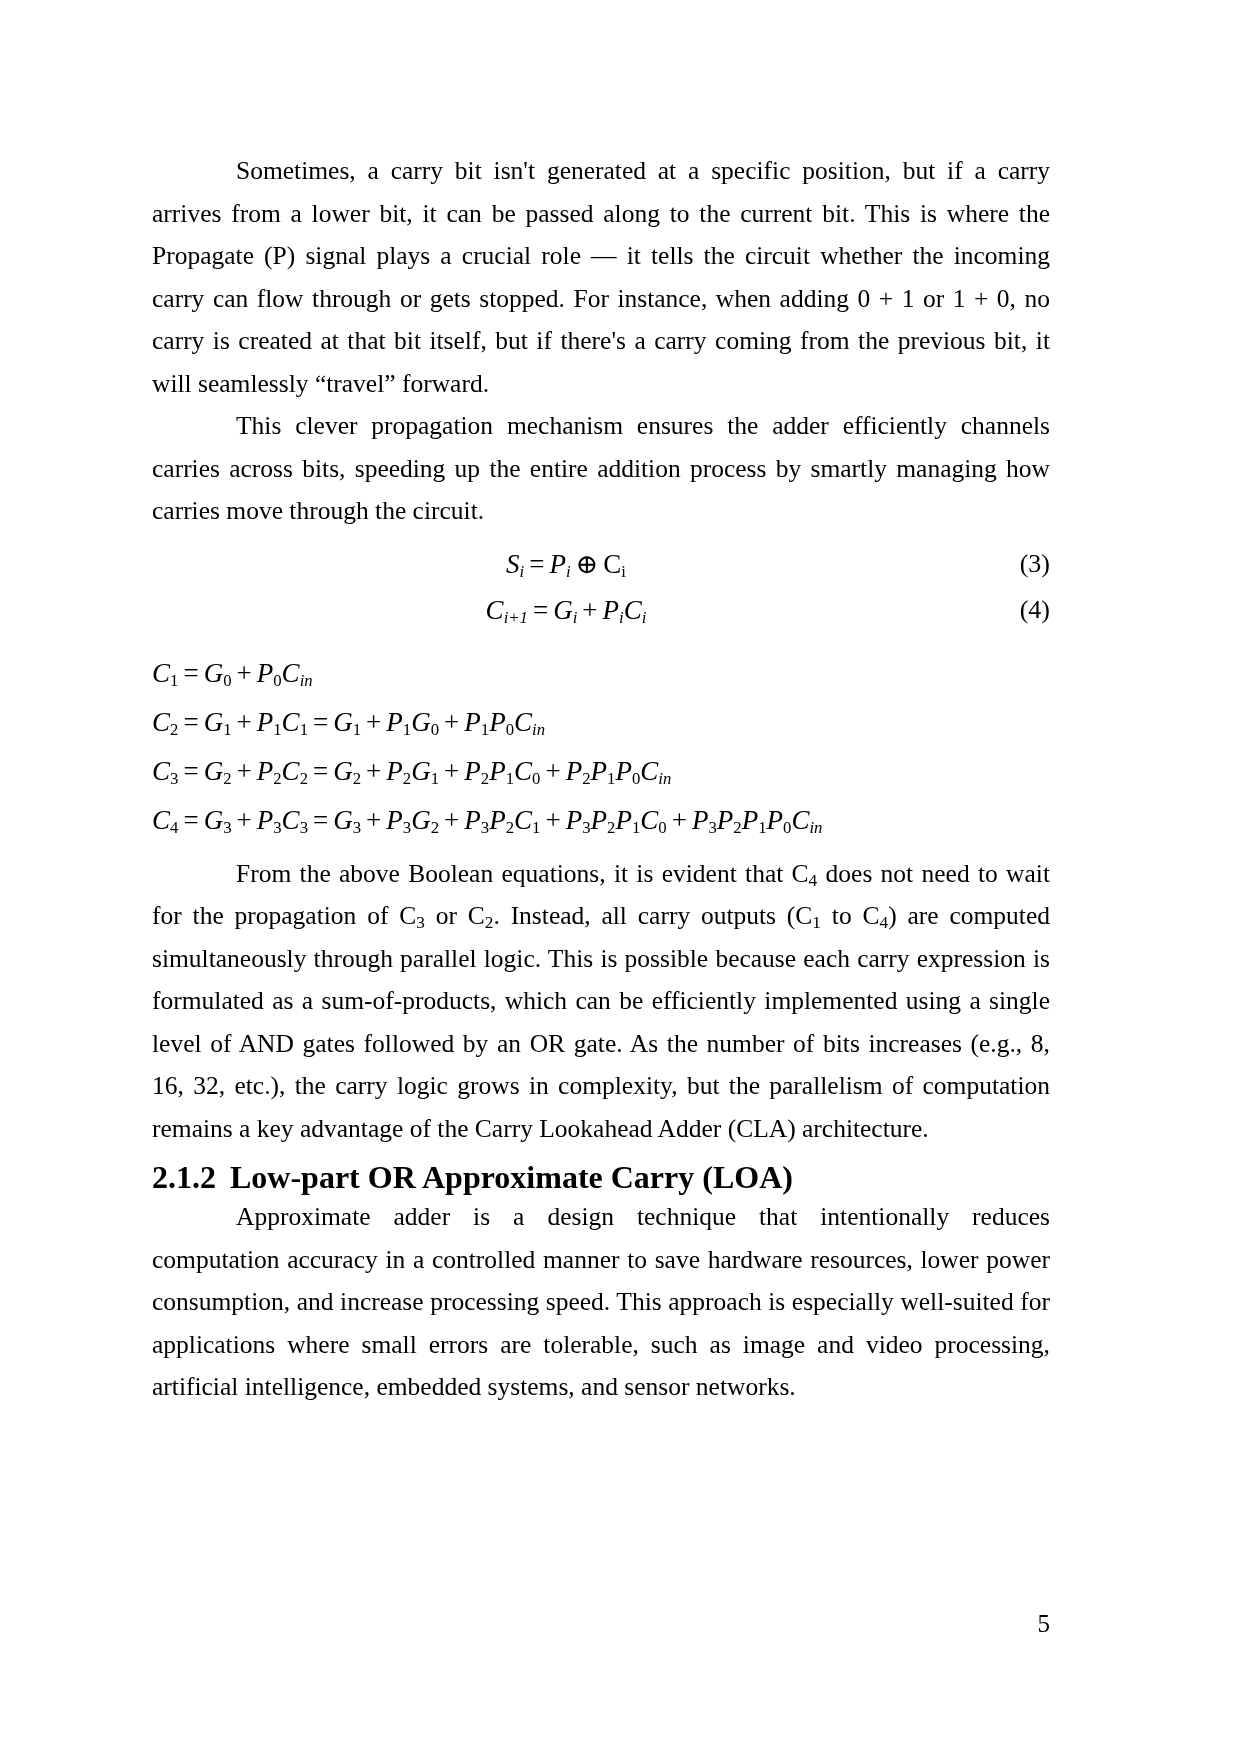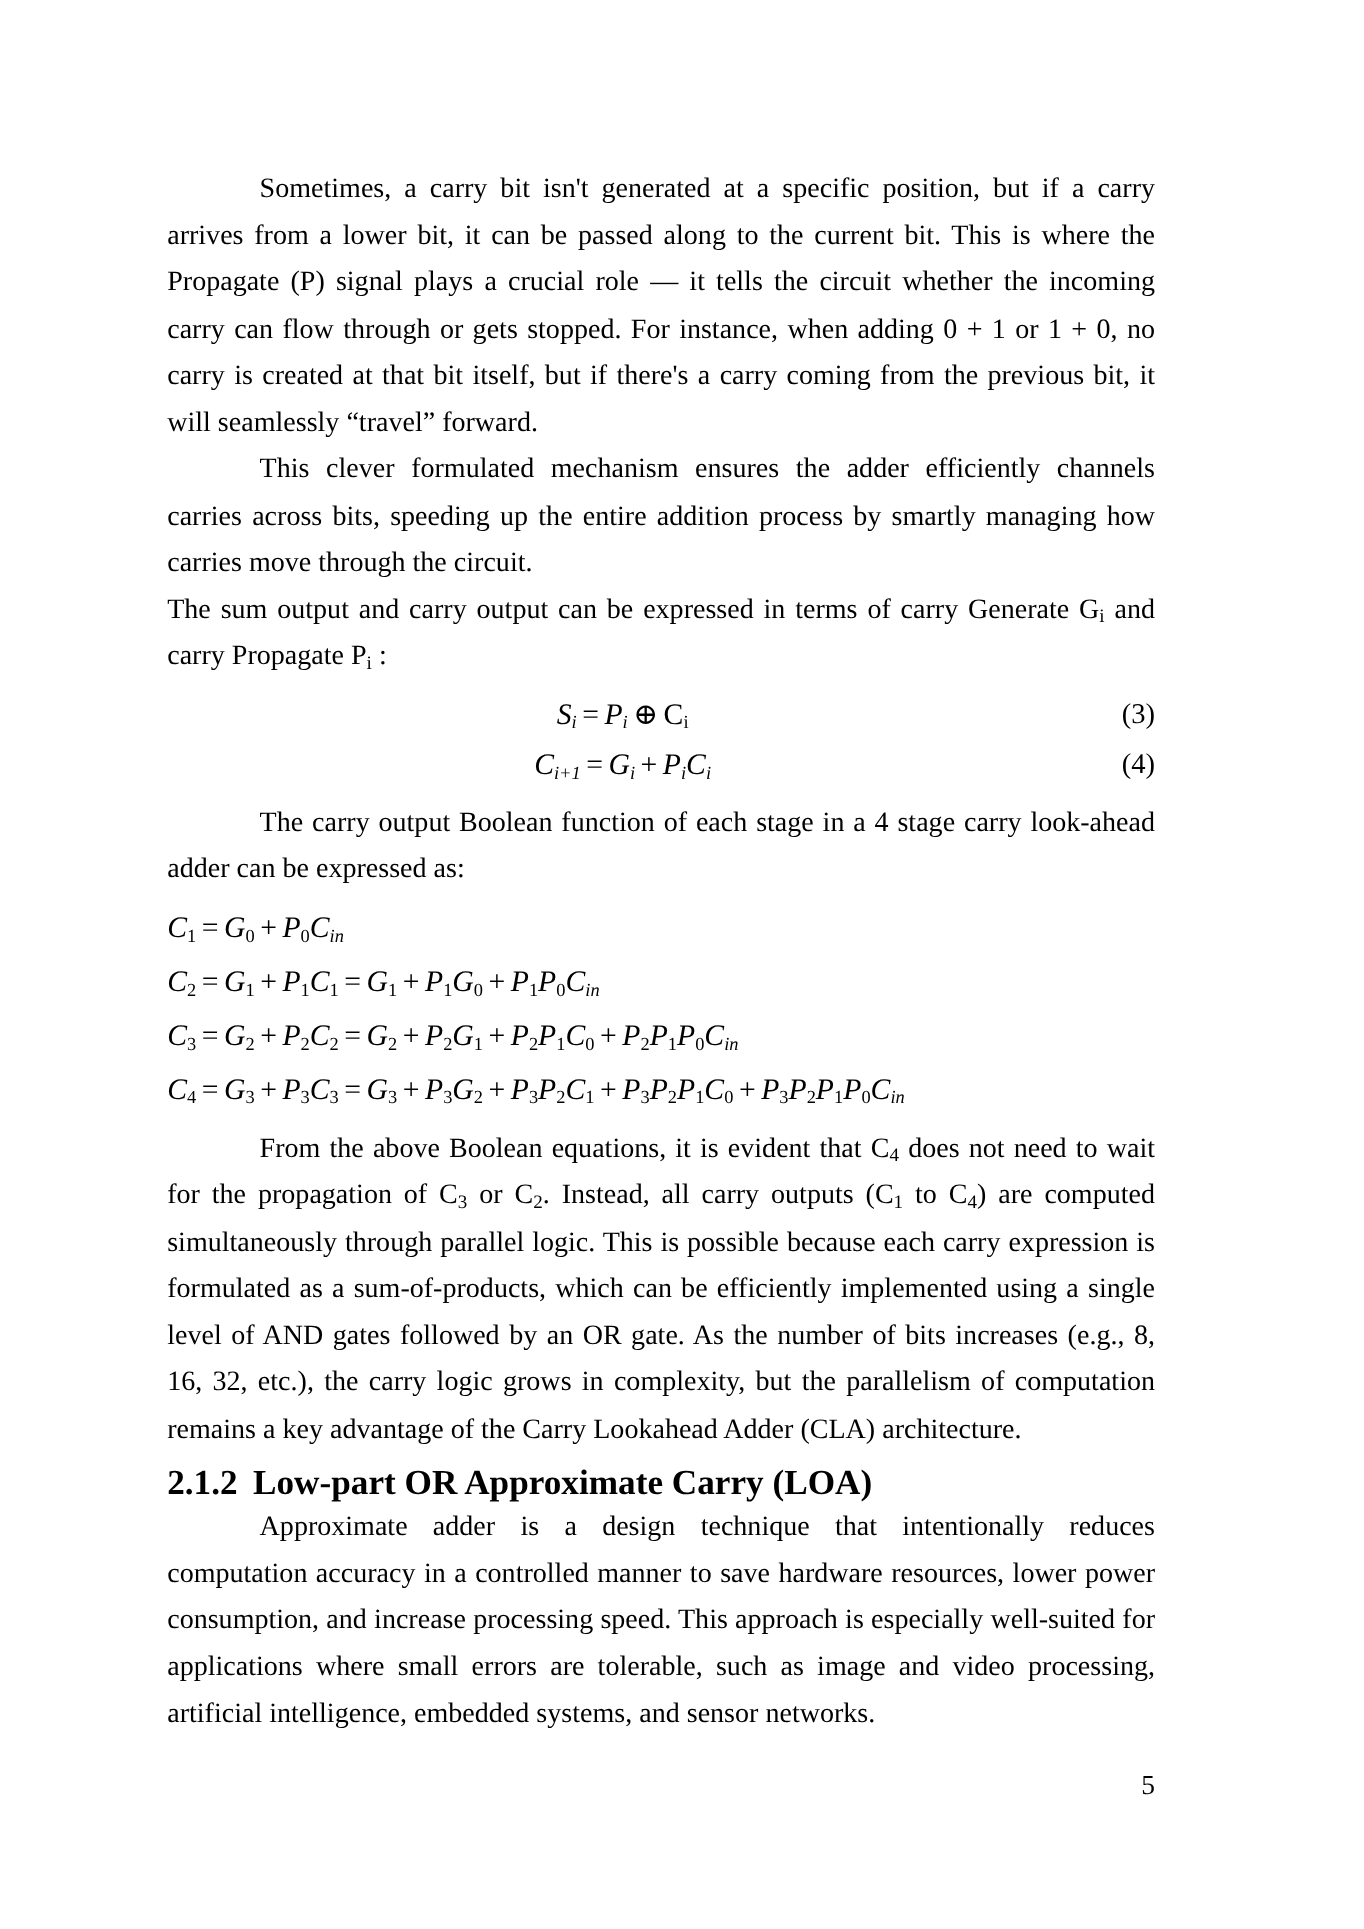--- a/index.html
+++ b/index.html
@@ -115,43 +115,41 @@
   }
 </style>
 </head>
 <body>
 
 <div class="page">
   <div class="body-col">
 
     <p class="para">Sometimes, a carry bit isn't generated at a specific position, but if a carry arrives from a lower bit, it can be passed along to the current bit. This is where the Propagate (P) signal plays a crucial role — it tells the circuit whether the incoming carry can flow through or gets stopped. For instance, when adding 0 + 1 or 1 + 0, no carry is created at that bit itself, but if there's a carry coming from the previous bit, it will seamlessly “travel” forward.</p>
 
-    <p class="para">This clever formulated mechanism ensures the adder efficiently channels carries across bits, speeding up the entire addition process by smartly managing how carries move through the circuit.</p>
+    <p class="para">This clever propagation mechanism ensures the adder efficiently channels carries across bits, speeding up the entire addition process by smartly managing how carries move through the circuit.</p>
 
-    <p class="para noindent"><span>The sum output and carry output can be expressed in terms of carry Generate G</span><sub class="sb">i</sub><span> and carry Propagate P</span><sub class="sb">i</sub><span> :</span></p>
 
     <div class="gap-sm"></div>
 
     <div class="eq-row">
       <div class="eq-center">
         <span>S</span><sub class="it">i</sub><span class="op">=</span><span>P</span><sub class="it">i</sub><span class="op">⊕</span><span class="upr">C</span><sub>i</sub>
       </div>
       <div class="eq-num">(3)</div>
     </div>
 
     <div class="eq-row">
       <div class="eq-center">
         <span>C</span><sub class="it">i+1</sub><span class="op">=</span><span>G</span><sub class="it">i</sub><span class="op">+</span><span>P</span><sub class="it">i</sub><span>C</span><sub class="it">i</sub>
       </div>
       <div class="eq-num">(4)</div>
     </div>
 
     <div class="gap-sm"></div>
 
-    <p class="para">The carry output Boolean function of each stage in a 4 stage carry look-ahead adder can be expressed as:</p>
 
     <div class="gap-sm"></div>
 
     <div class="eq-left">
       <span class="upr" style="font-style:italic">C</span><sub>1</sub><span class="op">=</span><span style="font-style:italic">G</span><sub>0</sub><span class="op">+</span><span style="font-style:italic">P</span><sub>0</sub><span style="font-style:italic">C</span><sub class="it">in</sub>
     </div>
 
     <div class="eq-left">
       <span style="font-style:italic">C</span><sub>2</sub><span class="op">=</span><span style="font-style:italic">G</span><sub>1</sub><span class="op">+</span><span style="font-style:italic">P</span><sub>1</sub><span style="font-style:italic">C</span><sub>1</sub><span class="op">=</span><span style="font-style:italic">G</span><sub>1</sub><span class="op">+</span><span style="font-style:italic">P</span><sub>1</sub><span style="font-style:italic">G</span><sub>0</sub><span class="op">+</span><span style="font-style:italic">P</span><sub>1</sub><span style="font-style:italic">P</span><sub>0</sub><span style="font-style:italic">C</span><sub class="it">in</sub>
     </div>

